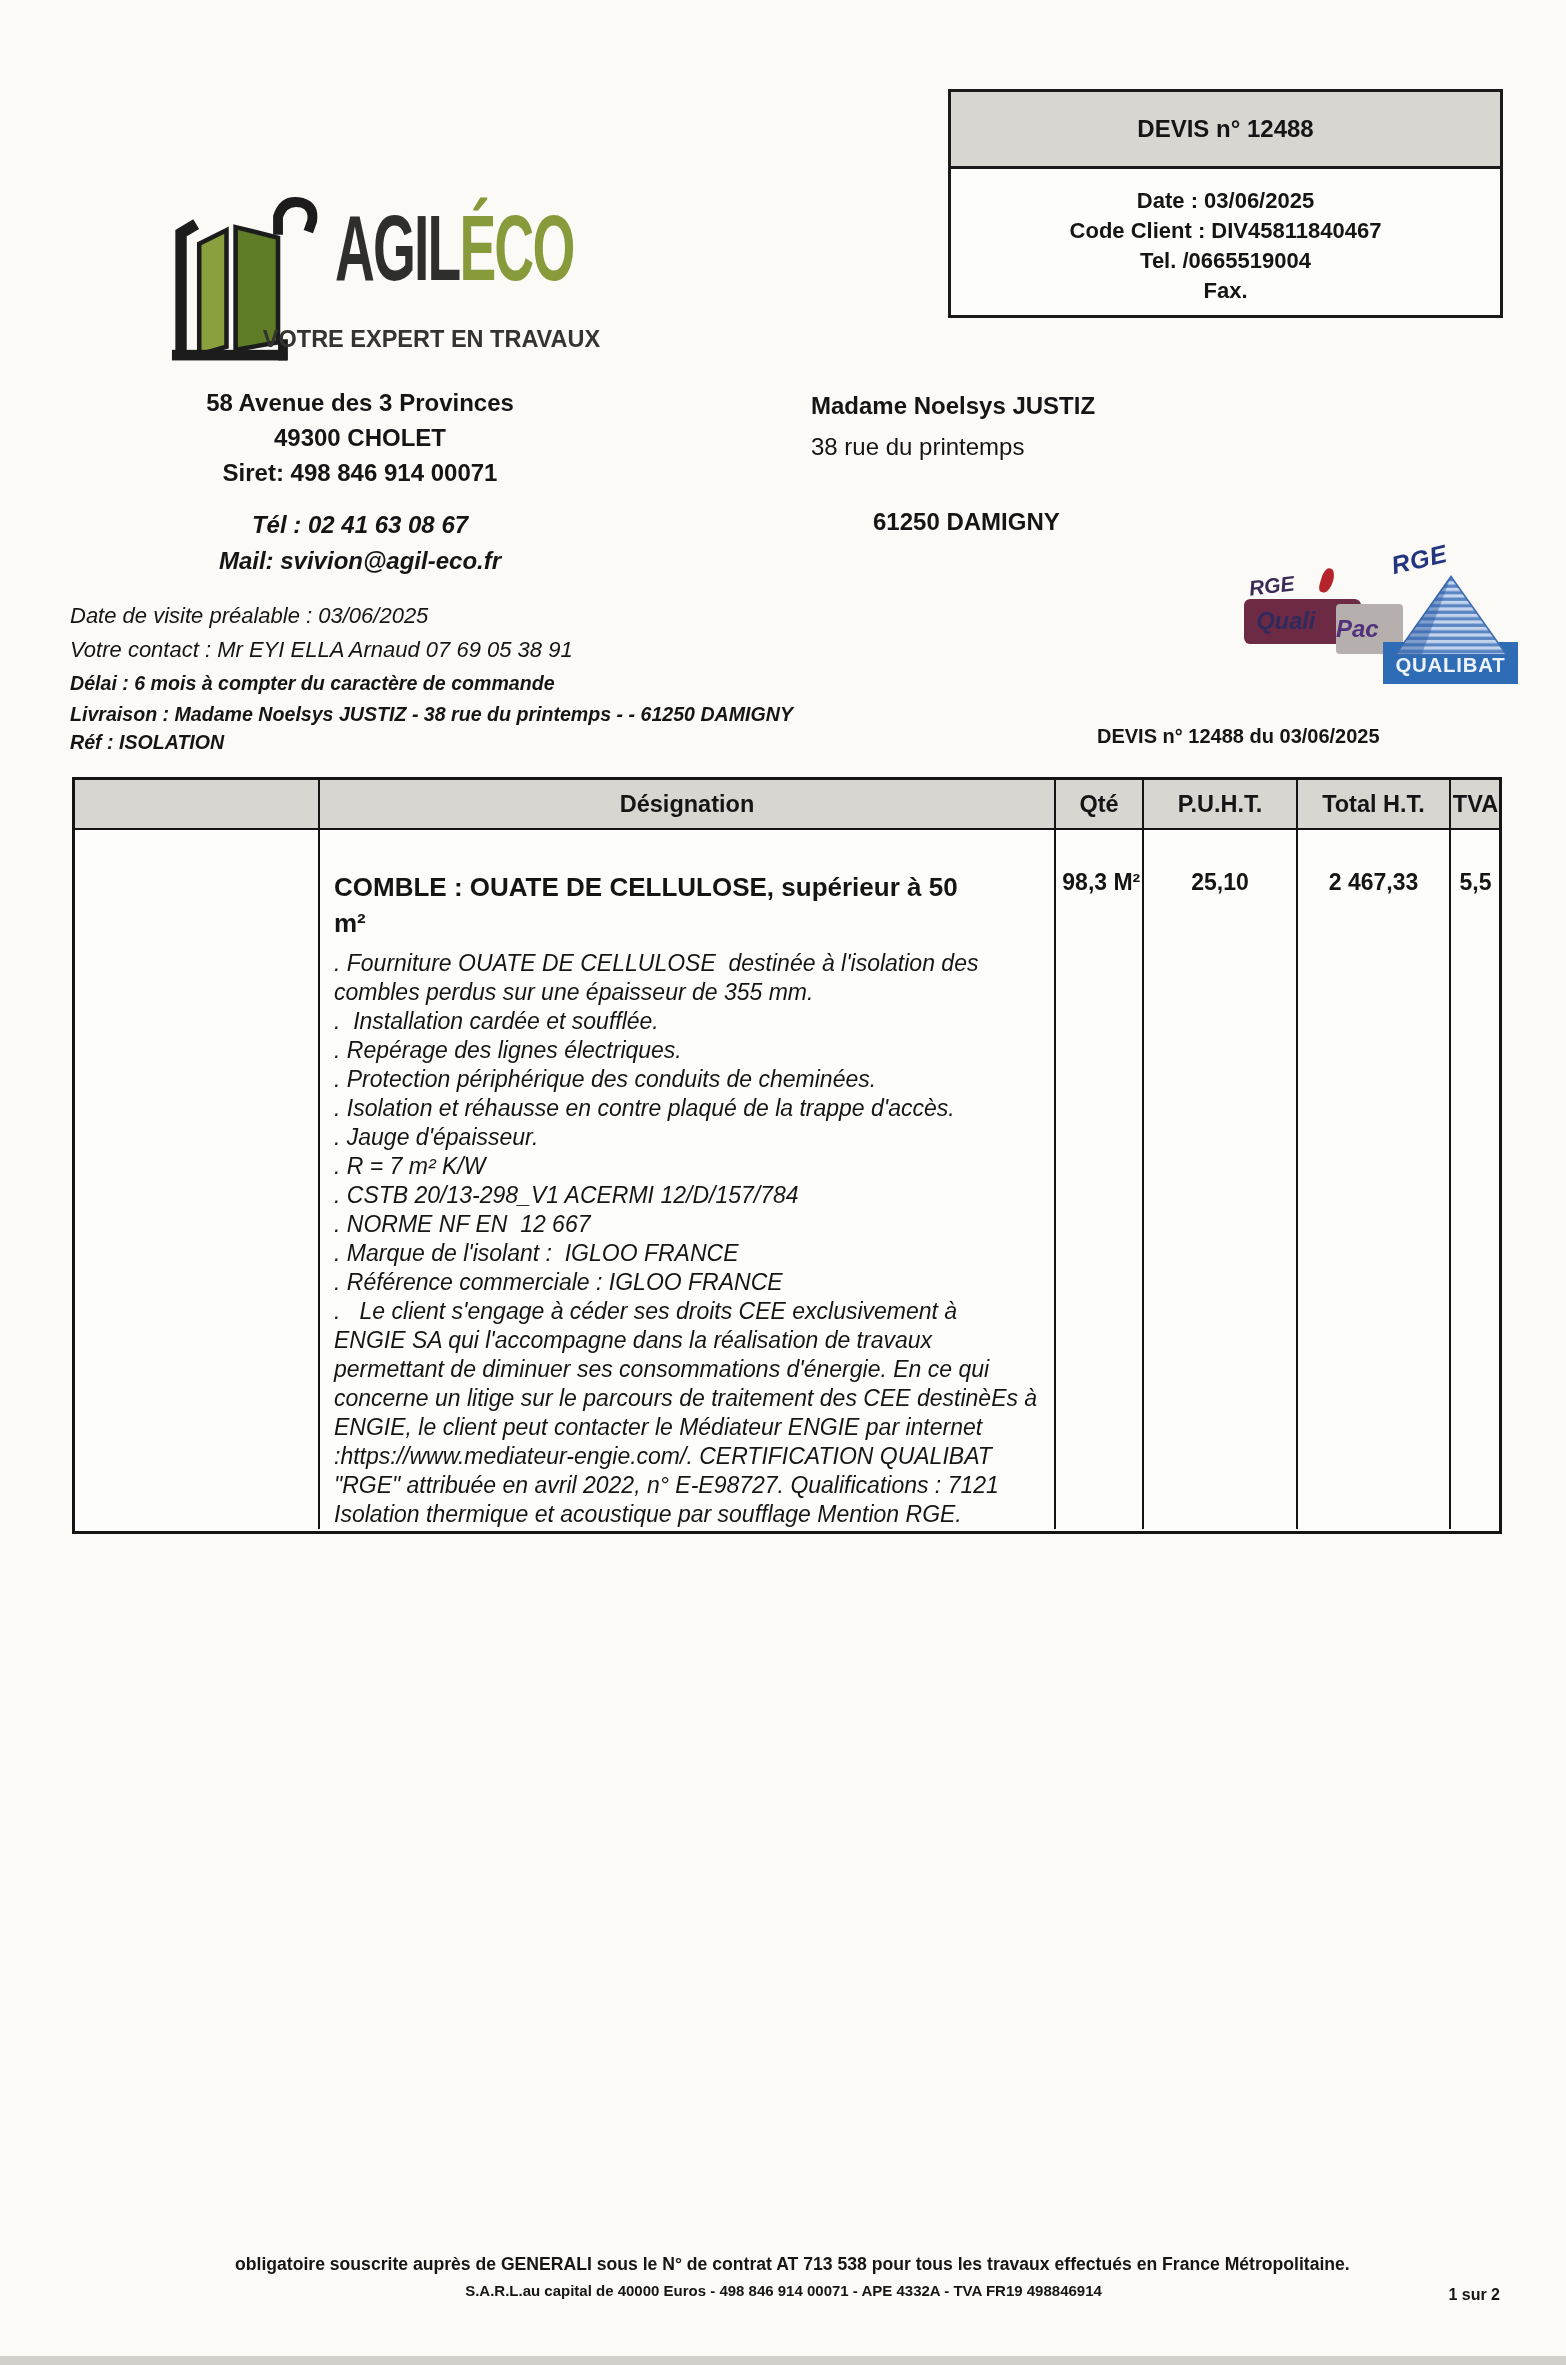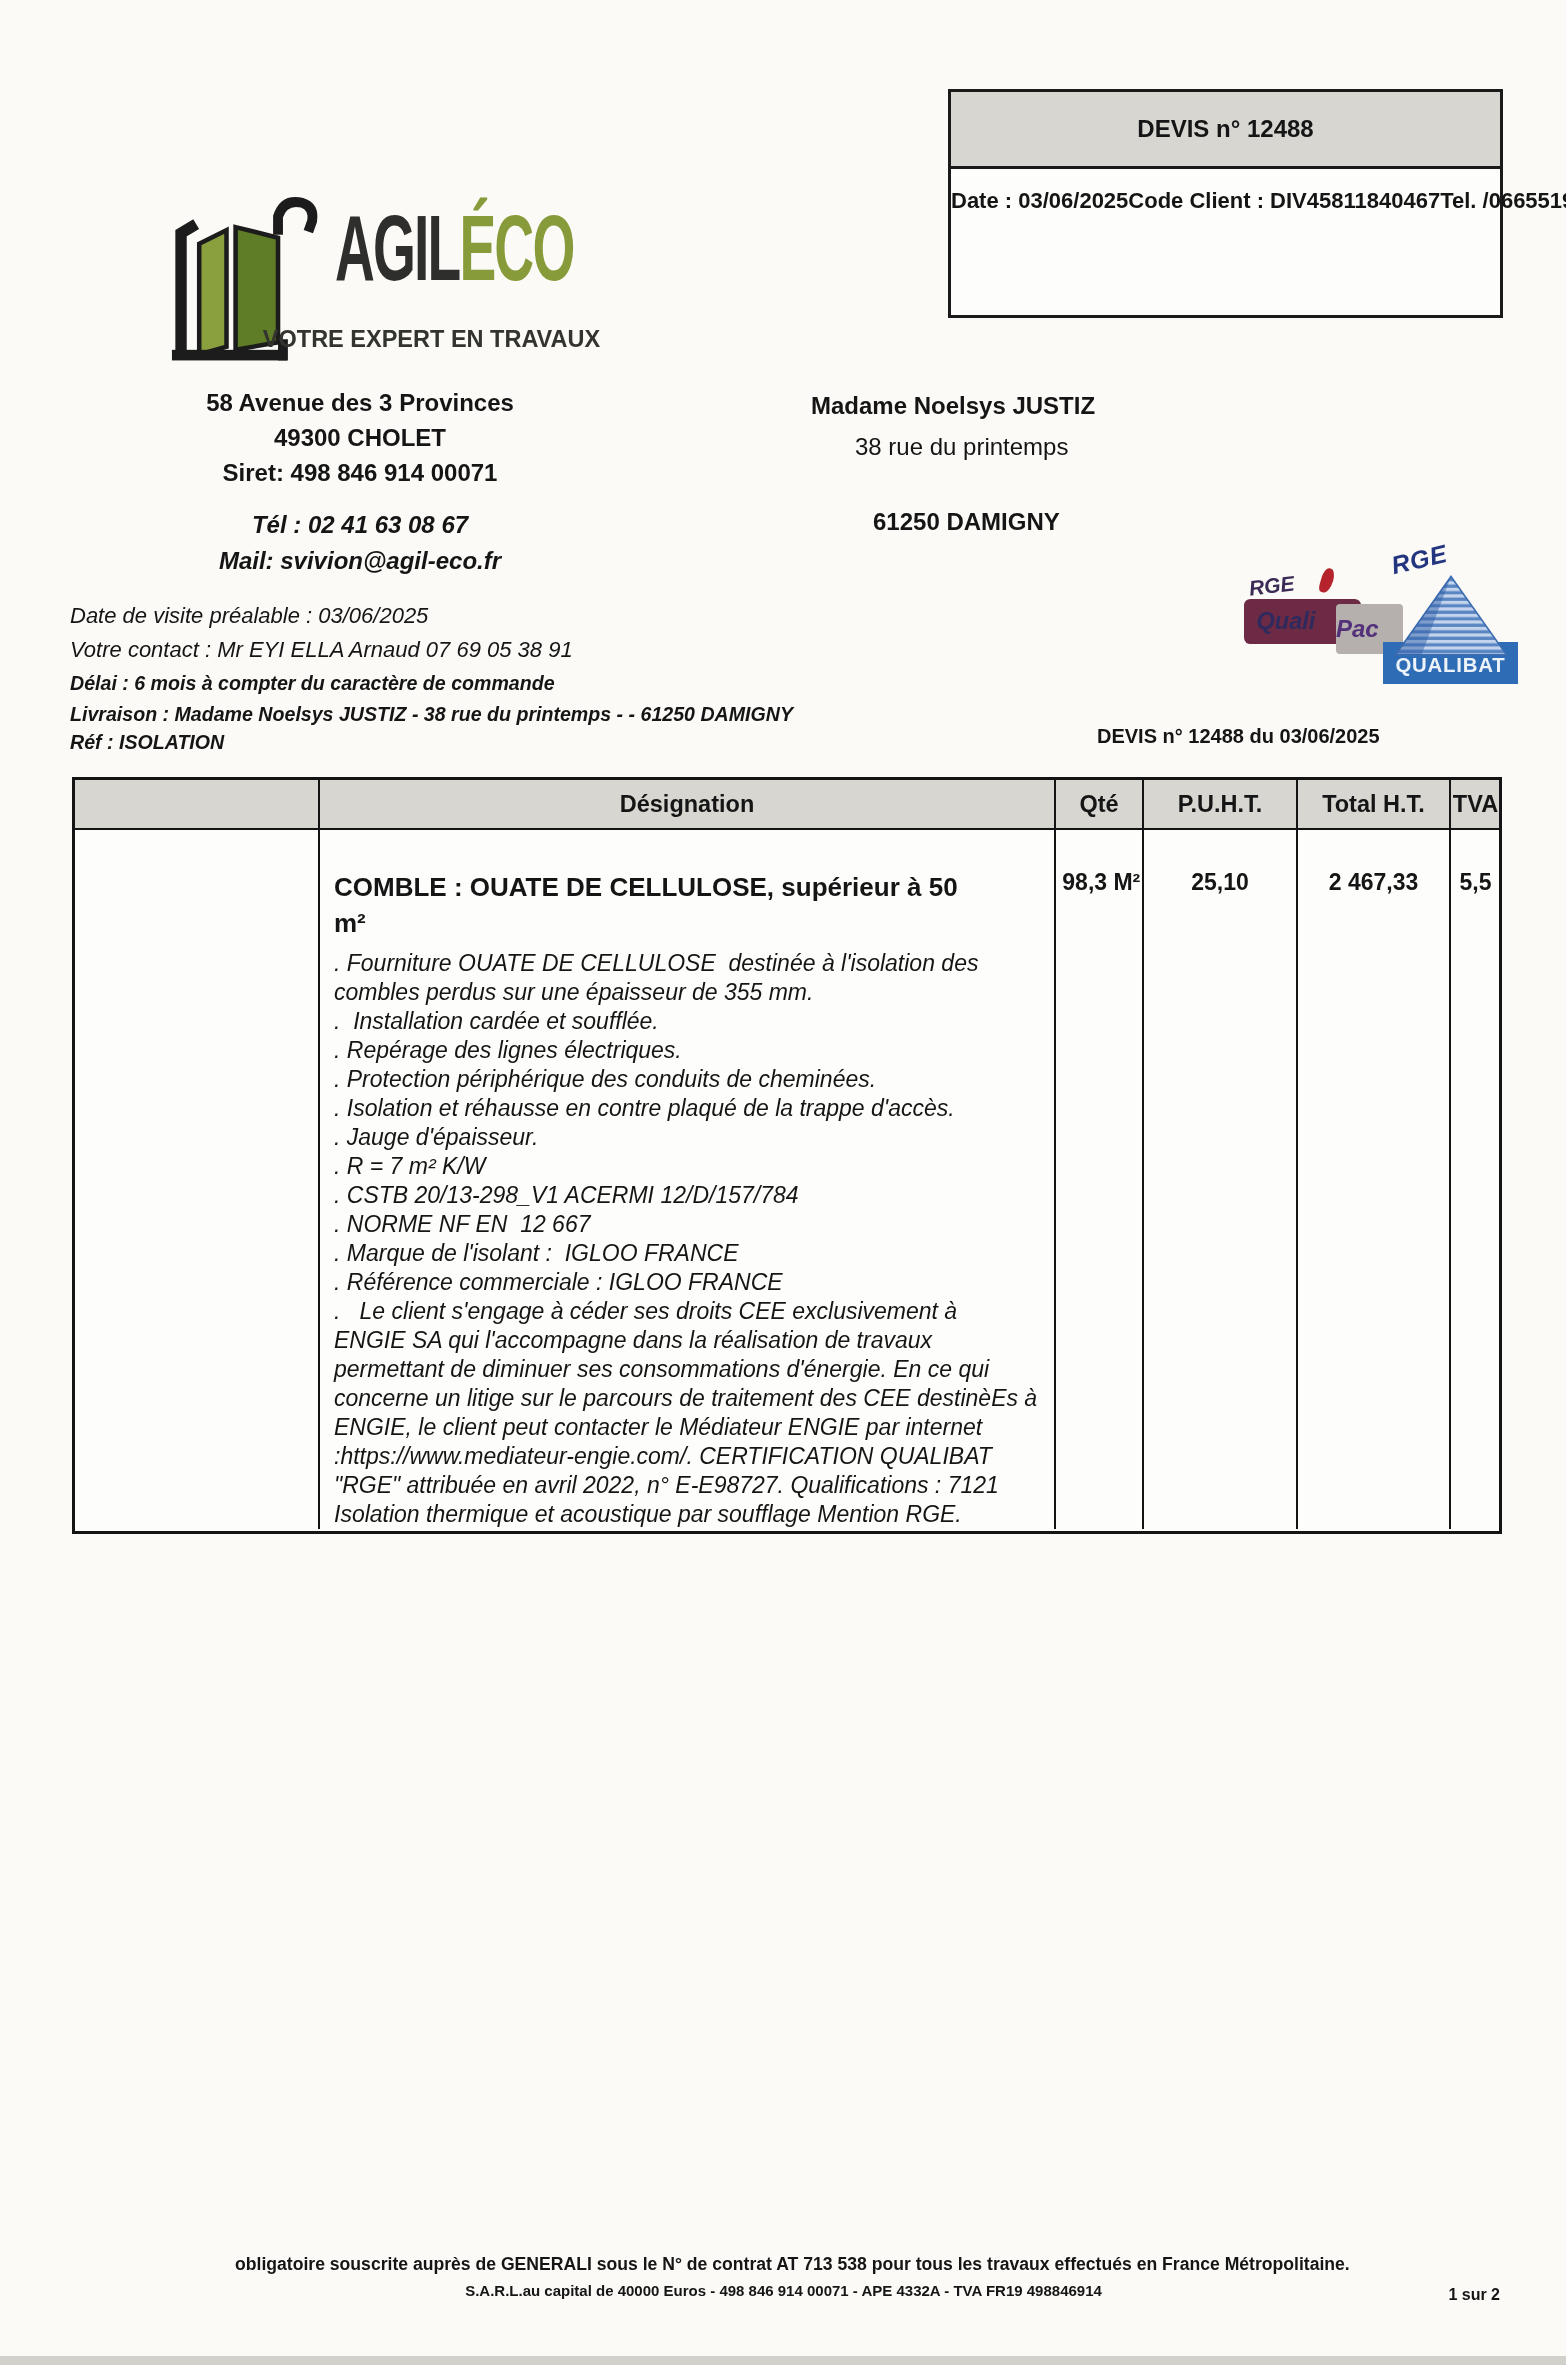--- a/index.html
+++ b/index.html
@@ -31,27 +31,27 @@
   .co-l4{top:511px;font-style:italic;} .co-l5{top:547px;font-style:italic;}
 
   
   .devis-box{left:948px;top:89px;width:555px;height:229px;
     border:3.1px solid #1a1a1a;background:#fdfdfb;box-sizing:border-box;}
   .devis-box-header{position:absolute;left:0;top:0;width:100%;height:77px;
     background:#d7d6d1;border-bottom:3.1px solid #1a1a1a;box-sizing:border-box;
     display:flex;align-items:center;justify-content:center;}
   .devis-box-title{font-weight:bold;font-size:24px;}
   .devis-box-body{position:absolute;left:0;top:77px;width:100%;
-    display:flex;flex-direction:row;align-items:center;
+    display:flex;flex-direction:column;align-items:center;
     padding-top:17px;}
   .devis-box-body .bline{font-weight:bold;font-size:22px;line-height:30px;white-space:nowrap;}
 
   
   .client-name{left:811px;top:392px;font-weight:bold;font-size:24px;white-space:nowrap;}
-  .client-street{left:811px;top:433px;font-size:24px;white-space:nowrap;margin-left:44px;}
+  .client-street{left:811px;top:433px;font-size:24px;white-space:nowrap;}
   .client-city{left:833px;top:508px;font-weight:bold;font-size:24px;white-space:nowrap;margin-left:40px;}
 
   
   .info-line{left:70px;font-style:italic;white-space:nowrap;}
   .inf-1{top:603px;font-size:22px;}
   .inf-2{top:637px;font-size:22px;}
   .inf-3{top:672px;font-size:19.6px;font-weight:bold;}
   .inf-4{top:703px;font-size:19.6px;font-weight:bold;}
   .inf-5{top:731px;font-size:19.6px;font-weight:bold;}
 

